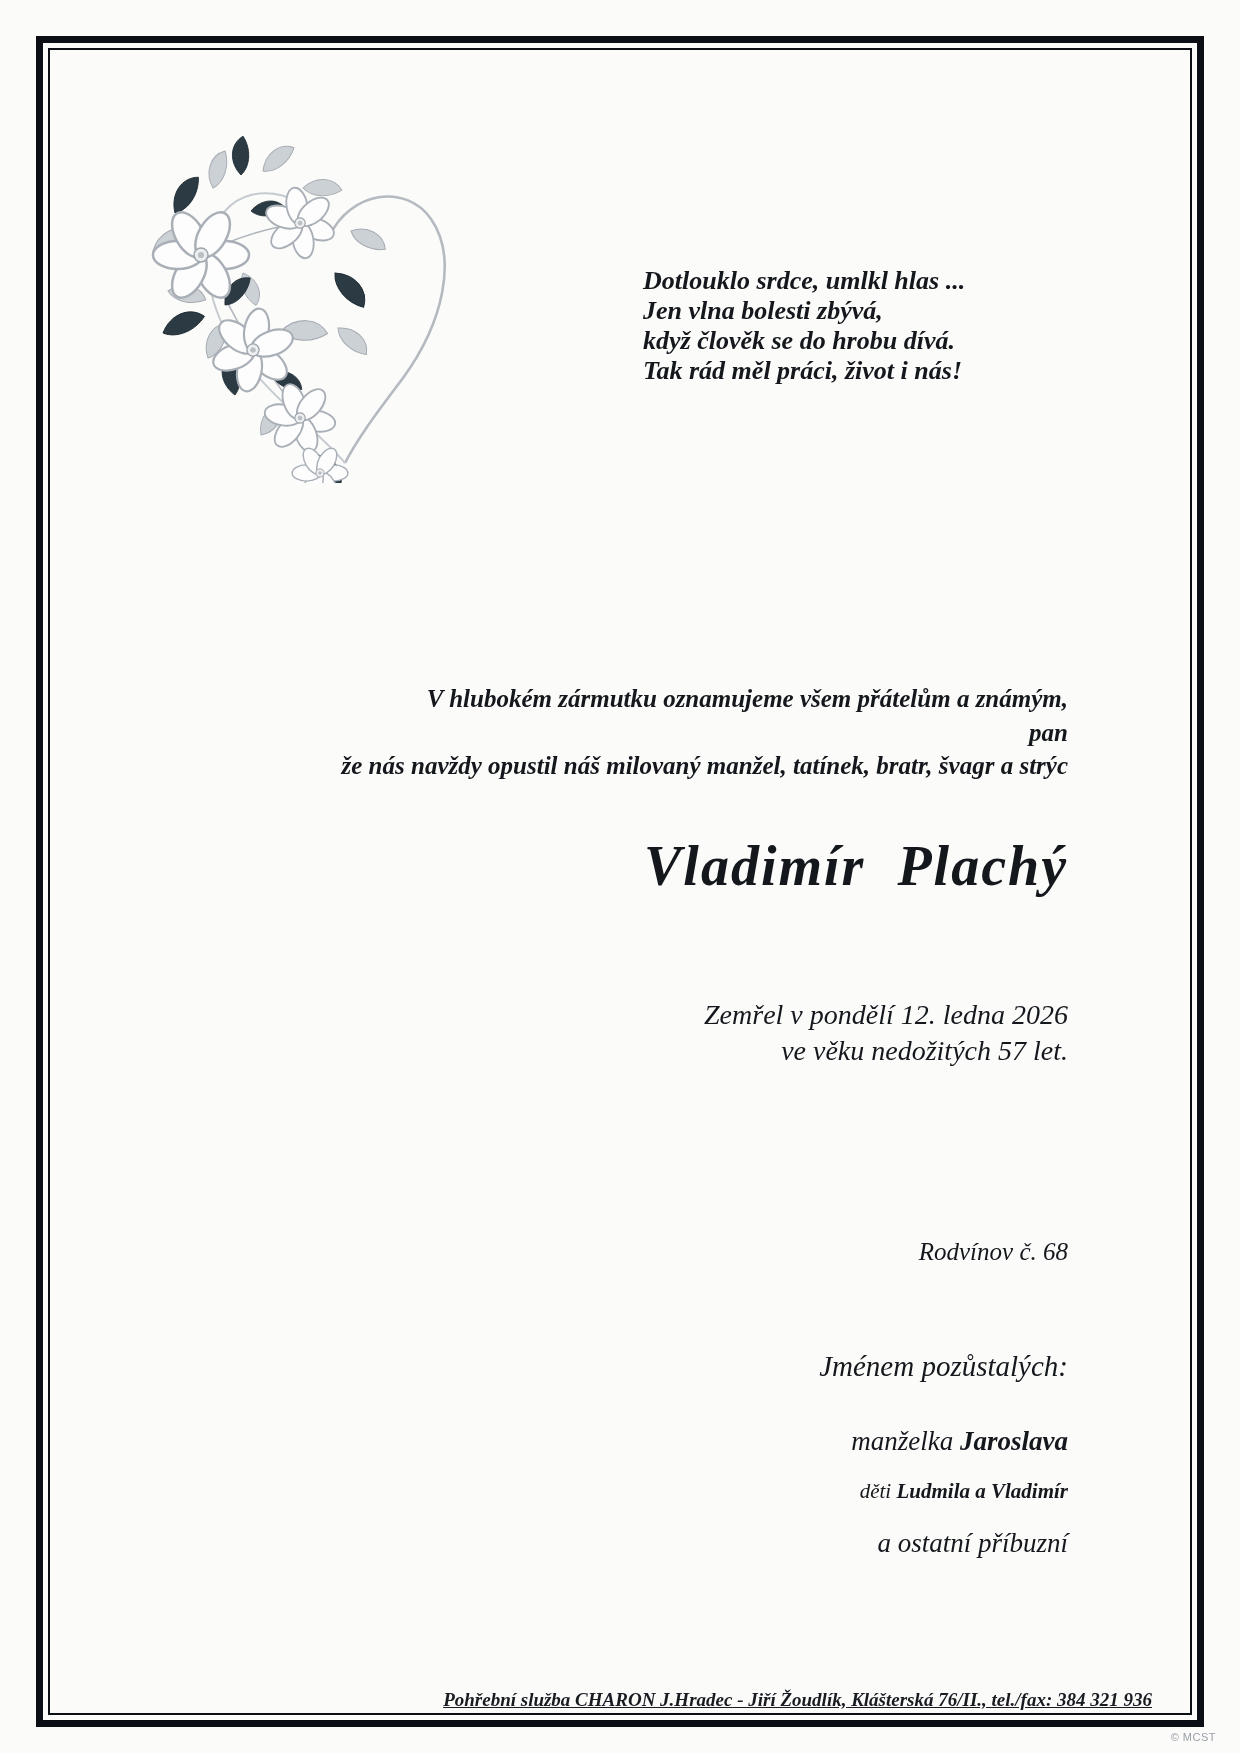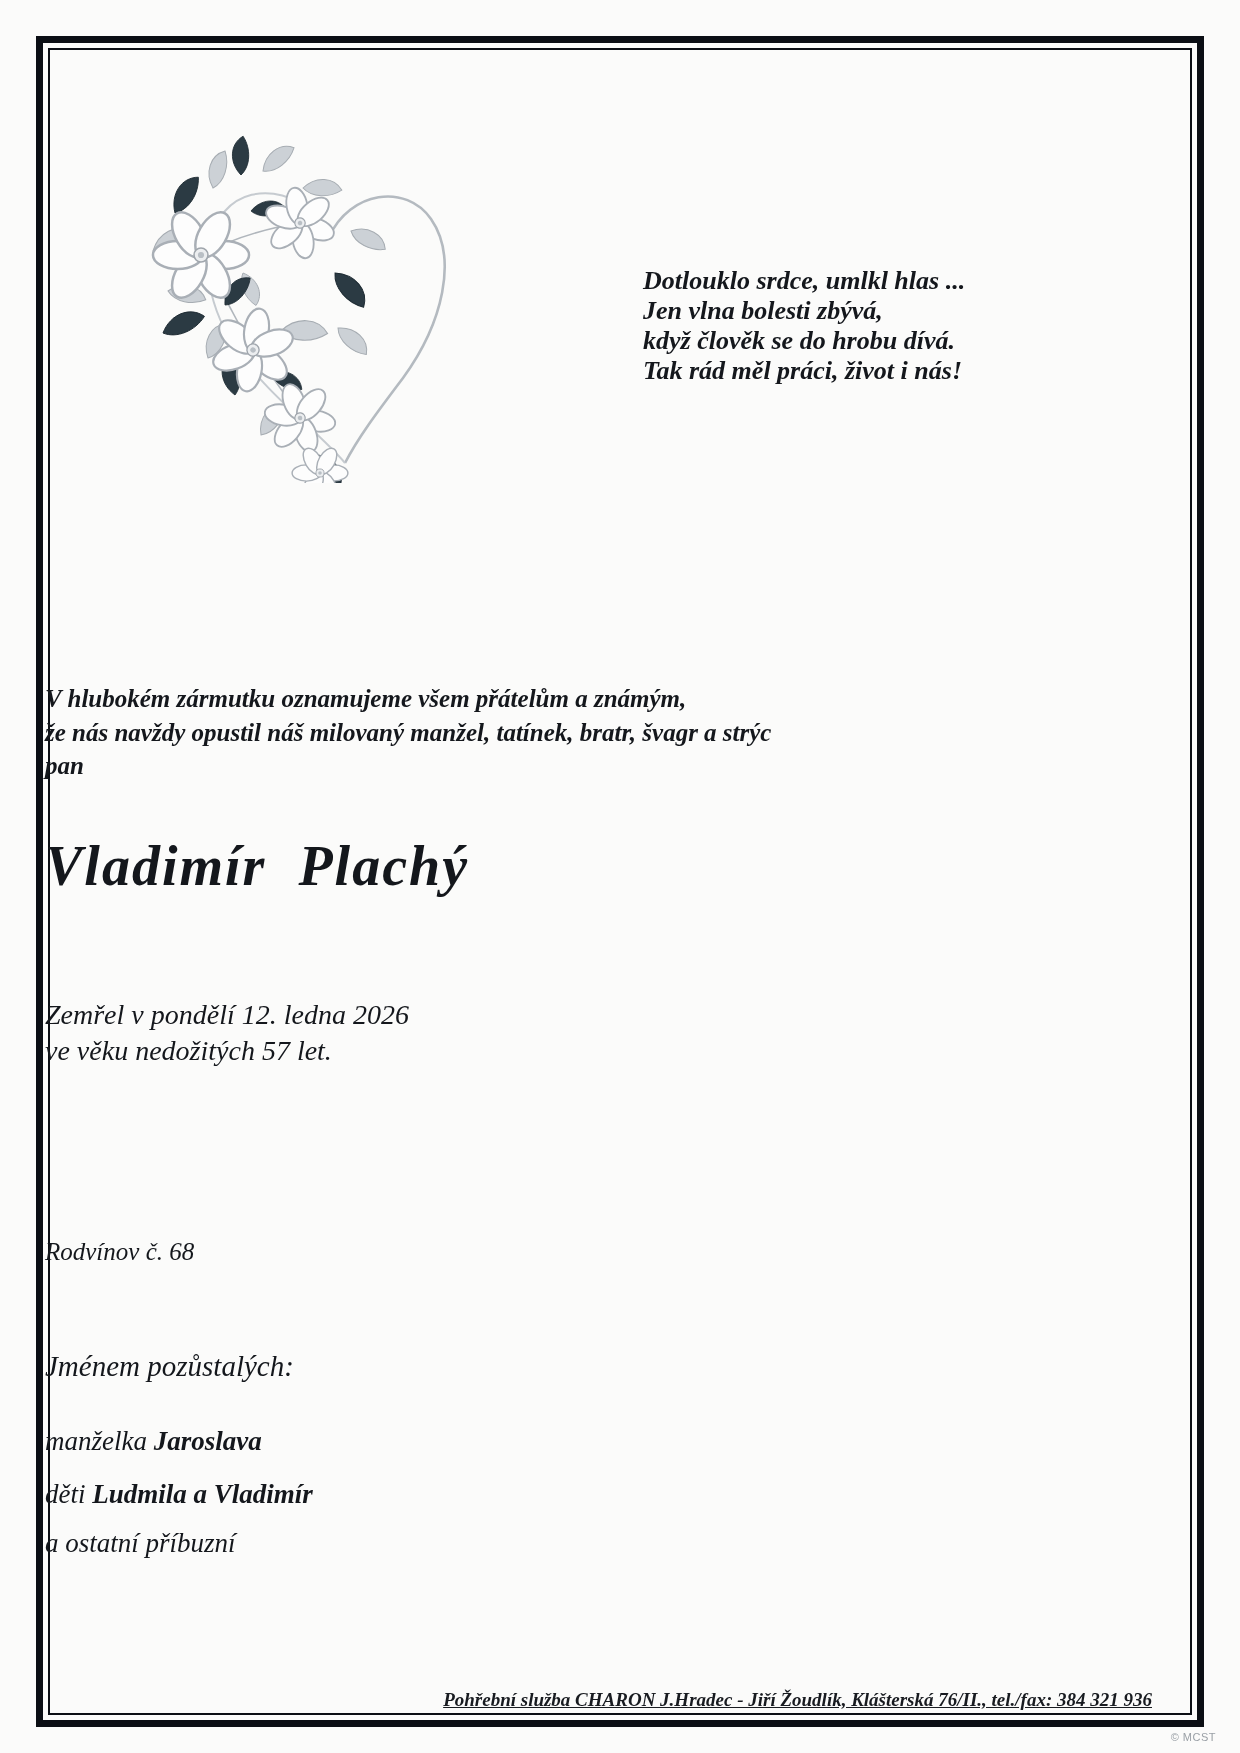--- a/index.html
+++ b/index.html
@@ -27,34 +27,34 @@
   .decoration {
     position:absolute; left:113px; top:133px;
   }
   .poem {
     position:absolute; left:643px; top:266px;
     font-size:26px; line-height:30px;
     font-weight:bold; font-style:italic;
     text-align:left; white-space:nowrap;
   }
   .centercol {
-    position:absolute; left:45px; width:1000px;
-    text-align:left; font-style:italic;
+    position:absolute; left:68px; width:1000px;
+    text-align:right; font-style:italic;
   }
   .announcement { top:682px; font-size:25px; line-height:33.5px; font-weight:bold; }
   .deceased-name {
     top:834px; font-size:56px; font-weight:bold;
     letter-spacing:2px; white-space:pre;
   }
   .death-info { top:997px; font-size:28px; line-height:36px; }
   .farewell { top:1118px; font-size:26px; line-height:36px; font-weight:bold; }
   .address { top:1238px; font-size:25px; }
   .survivors-heading { top:1350px; font-size:29px; }
   .survivor-row-1 { top:1426px; font-size:27px; }
-  .survivor-row-2 { top:1479px; font-size:27px; }
+  .survivor-row-2 { top:1479px; font-size:21px; }
   .survivors-closing { top:1528px; font-size:27px; }
   .bold-names { font-weight:bold; }
   .footer {
     position:absolute; left:52px; width:1100px; top:1689px;
     text-align:right; font-style:italic; font-size:19px;
     text-decoration:underline;
     color:#181b20;
     font-weight:bold;
   }
   .watermark {
@@ -134,22 +134,22 @@
 
   <div class="poem">
     <div>Dotlouklo srdce, umlkl hlas ...</div>
     <div>Jen vlna bolesti zbývá,</div>
     <div>když člověk se do hrobu dívá.</div>
     <div>Tak rád měl práci, život i nás!</div>
   </div>
 
   <div class="centercol announcement">
     <div>V hlubokém zármutku oznamujeme všem přátelům a známým,</div>
+    <div>pan</div>
     <div>že nás navždy opustil náš milovaný manžel, tatínek, bratr, švagr a strýc</div>
-    <div>pan</div>
   </div>
 
   <div class="centercol deceased-name">Vladimír&nbsp; Plachý</div>
 
   <div class="centercol death-info">
     <div>Zemřel v pondělí 12. ledna 2026</div>
     <div>ve věku nedožitých 57 let.</div>
   </div>
 
 

